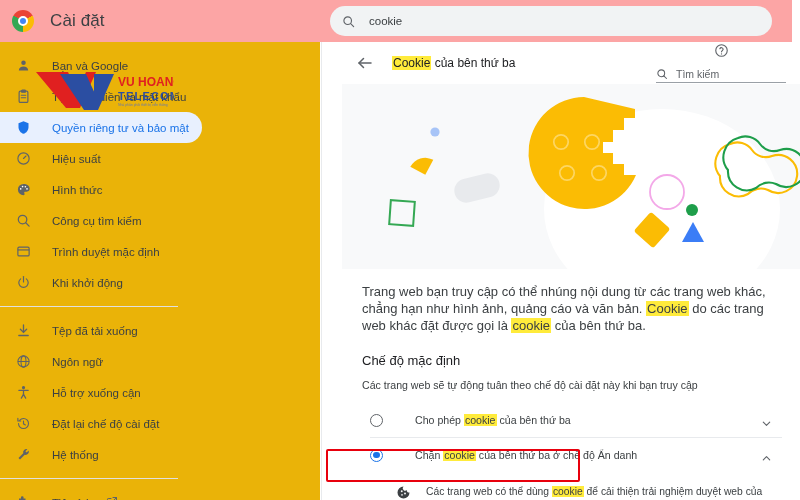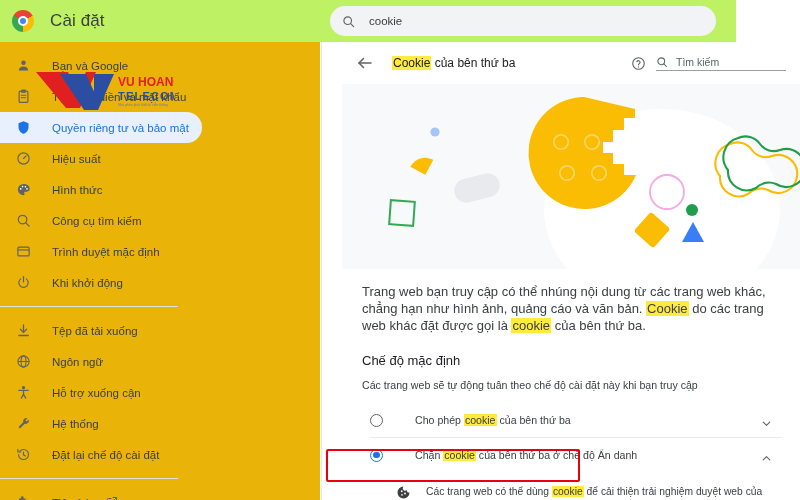--- a/index.html
+++ b/index.html
@@ -8,22 +8,22 @@
     overflow: hidden;
     background: #ffffff;
     font-family: "Liberation Sans", sans-serif;
     -webkit-font-smoothing: antialiased;
   }
 
   #app { position: relative; width: 800px; height: 500px; background:#fff; }
 
   
   .topbar {
-    position: absolute; left:0; top:0; width:736px; height:42px;
-    background:#bef264; display:flex; align-items:center;
+    position: absolute; left:0; top:0; width:792px; height:42px;
+    background:#fca5a5; display:flex; align-items:center;
   }
   .brand { display:flex; align-items:center; padding-left:12px; width:320px; }
   .chrome-logo { width:22px; height:22px; position:relative; flex:0 0 auto; }
   .chrome-logo .ring { position:absolute; inset:0; border-radius:50%;
      background: conic-gradient(from -60deg, #ea4335 0deg 120deg, #fbbc05 120deg 240deg, #34a853 240deg 360deg); }
   .chrome-logo .inner { position:absolute; inset:6px; border-radius:50%; background:#4285f4; border:2px solid #fff; }
   .brand-title { font-size:17px; color:#3c4043; margin-left:16px; letter-spacing:.1px; }
 
   .searchwrap { flex:1; display:flex; align-items:center; padding-right:20px; }
   .searchbox {
@@ -55,21 +55,21 @@
      pointer-events:none; }
 
   
   .content {
     position:absolute; left:321px; top:42px; width:479px; height:458px;
     background:#fff; border-left:1px solid #e8eaed; overflow:hidden;padding-left:20px;
   }
   .c-header { height:42px; display:flex; align-items:center; padding:0 14px; background:#fff; }
   .back-ic { width:18px; height:18px; color:#5f6368; flex:0 0 18px; cursor:pointer; }
   .c-title { font-size:12px; color:#202124; margin-left:18px; white-space:nowrap; }
-  .c-head-right { margin-left:auto; display:flex; align-items:center; gap:10px; }
+  .c-head-right { margin-left:auto; display:flex; align-items:center; gap:10px;flex-direction:column; }
   .help-ic { width:15px; height:15px; color:#5f6368; cursor:pointer; }
   .mini-search { display:flex; align-items:center; border-bottom:1px solid #9aa0a6;
      padding-bottom:2px; width:130px; }
   .mini-search .ph { font-size:10.5px; color:#5f6368; margin-left:8px; }
 
   
   .hero { position:relative; height:185px; background:#f8f9fa; overflow:hidden; }
 
   
   .c-body { padding:14px 18px 0 20px; }
@@ -238,36 +238,36 @@
             <line x1="4.5" y1="8.5" x2="19.5" y2="8.5"></line>
           <line x1="12" y1="8.5" x2="12" y2="15"></line>
             <path d="M12 15l-3.5 6M12 15l3.5 6"></path>
         </svg>
       </span>
       <span class="lbl">Hỗ trợ xuống cận</span>
     </div>
 
     <div class="nav-item">
       <span class="ic">
-        <svg width="15" height="15" viewBox="0 0 24 24" fill="currentColor">
-          <path d="M20.3 5.4l-3.3 3.3-2-2 3.3-3.3a5.3 5.3 0 00-6.7 6.6L4 17.6 6.4 20l7.6-7.6a5.3 5.3 0 006.3-7z"></path>
-        </svg>
-      </span>
-      <span class="lbl">Hệ thống</span>
-    </div>
-
-    <div class="nav-item">
-      <span class="ic">
         <svg width="15" height="15" viewBox="0 0 24 24" fill="none" stroke="currentColor" stroke-width="1.8" stroke-linecap="round">
           <path d="M4 12a8 8 0 108-8 8 8 0 00-6.2 3"></path>
             <path d="M3 3.5V8h4.5"></path>
             <path d="M12 8v4.5l3 1.8"></path>
         </svg>
       </span>
       <span class="lbl">Đặt lại chế độ cài đặt</span>
+    </div>
+
+    <div class="nav-item">
+      <span class="ic">
+        <svg width="15" height="15" viewBox="0 0 24 24" fill="currentColor">
+          <path d="M20.3 5.4l-3.3 3.3-2-2 3.3-3.3a5.3 5.3 0 00-6.7 6.6L4 17.6 6.4 20l7.6-7.6a5.3 5.3 0 006.3-7z"></path>
+        </svg>
+      </span>
+      <span class="lbl">Hệ thống</span>
     </div>
 
     <div class="nav-sep"></div>
 
     <div class="nav-item">
       <span class="ic">
         <svg width="15" height="15" viewBox="0 0 24 24" fill="currentColor">
           <path d="M10 2a2.2 2.2 0 012.2 2.2c0 .5-.2.9-.4 1.3h3.4v3.4c.4-.2.8-.4 1.3-.4A2.2 2.2 0 0118.7 11a2.2 2.2 0 01-2.2 2.2c-.5 0-.9-.2-1.3-.4v3.4h-3.4c.2.4.4.8.4 1.3A2.2 2.2 0 0110 19.7a2.2 2.2 0 01-2.2-2.2c0-.5.2-.9.4-1.3H4.8v-3.4c-.4.2-.8.4-1.3.4A2.2 2.2 0 011.3 11a2.2 2.2 0 012.2-2.2c.5 0 .9.2 1.3.4V5.5h3.4c-.2-.4-.4-.8-.4-1.3A2.2 2.2 0 0110 2z"></path>
         </svg>
       </span>

